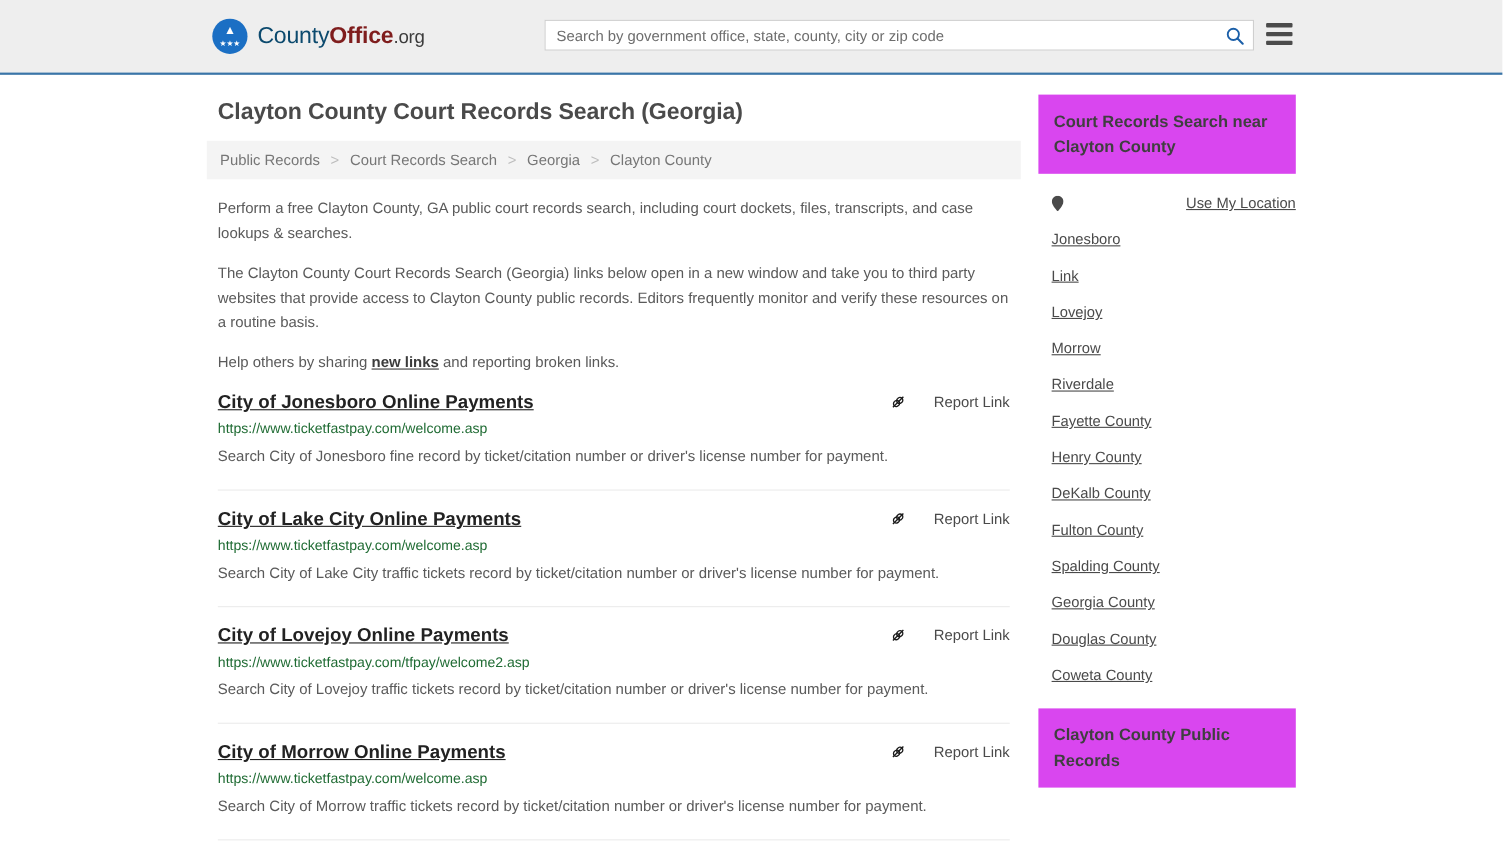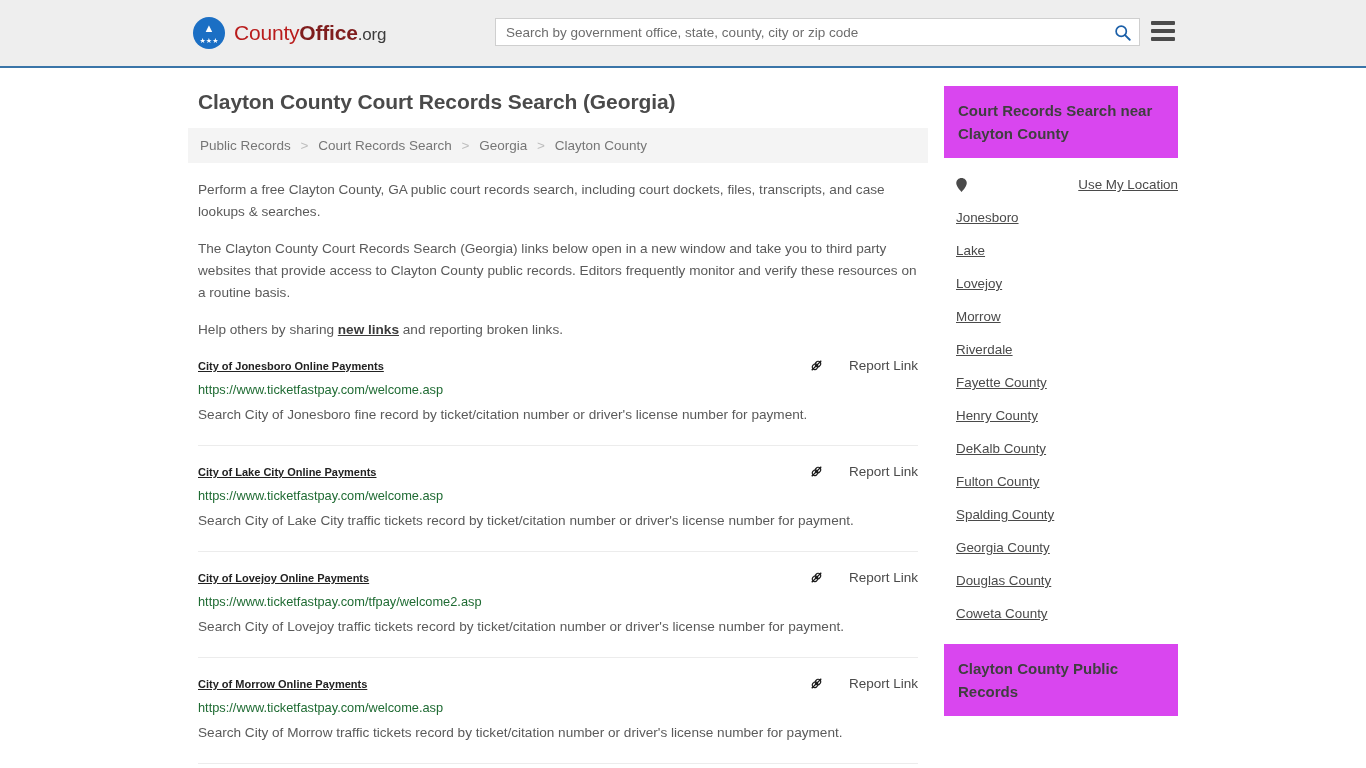--- a/index.html
+++ b/index.html
@@ -51,21 +51,21 @@
     color: #ffffff;
     letter-spacing: 0px;
     line-height: 7px;
   }
   .logo-text {
     margin-left: 9px;
     font-size: 21px;
     letter-spacing: -0.2px;
     white-space: nowrap;
   }
-  .logo-text .t1 { color: #b91c1c; }
+  .logo-text .t1 { color: #0c4a6e; }
   .logo-text .t2 { color: #7f1d1d; font-weight: bold; }
   .logo-text .t3 { color: #3c3c3c; font-size: 17px; }
 
   .search-wrap {
     position: absolute;
     left: 495px;
     top: 18px;
     width: 645px;
     height: 28px;
     background: #ffffff;
@@ -174,21 +174,21 @@
     border-bottom: 1px solid #ececec;
     margin-bottom: 16px;
   }
   .result:first-child { }
   .result-head {
     display: flex;
     align-items: flex-start;
     justify-content: space-between;
   }
   .result-title {
-    font-size: 11px;
+    font-size: 17px;
     font-weight: bold;
     color: #222222;
     text-decoration: underline;
     cursor: pointer;
     line-height: 20px;
   }
   .report-link {
     display: flex;
     align-items: center;
     gap: 24px;
@@ -372,21 +372,21 @@
           <div class="side-item">
             <svg class="pin-icon" viewBox="0 0 12 16">
               <path d="M6 0C2.7 0 0 2.6 0 5.8 0 10.2 6 16 6 16s6-5.8 6-10.2C12 2.6 9.3 0 6 0z" fill="#4a4a4a"></path>
             </svg>
             <a>Use My Location</a>
           </div>
         <div class="side-item">
               <a>Jonesboro</a>
             </div>
             <div class="side-item">
-              <a>Lake</a>
+              <a>Link</a>
             </div>
             <div class="side-item">
               <a>Lovejoy</a>
             </div>
             <div class="side-item">
               <a>Morrow</a>
             </div>
             <div class="side-item">
               <a>Riverdale</a>
             </div>

